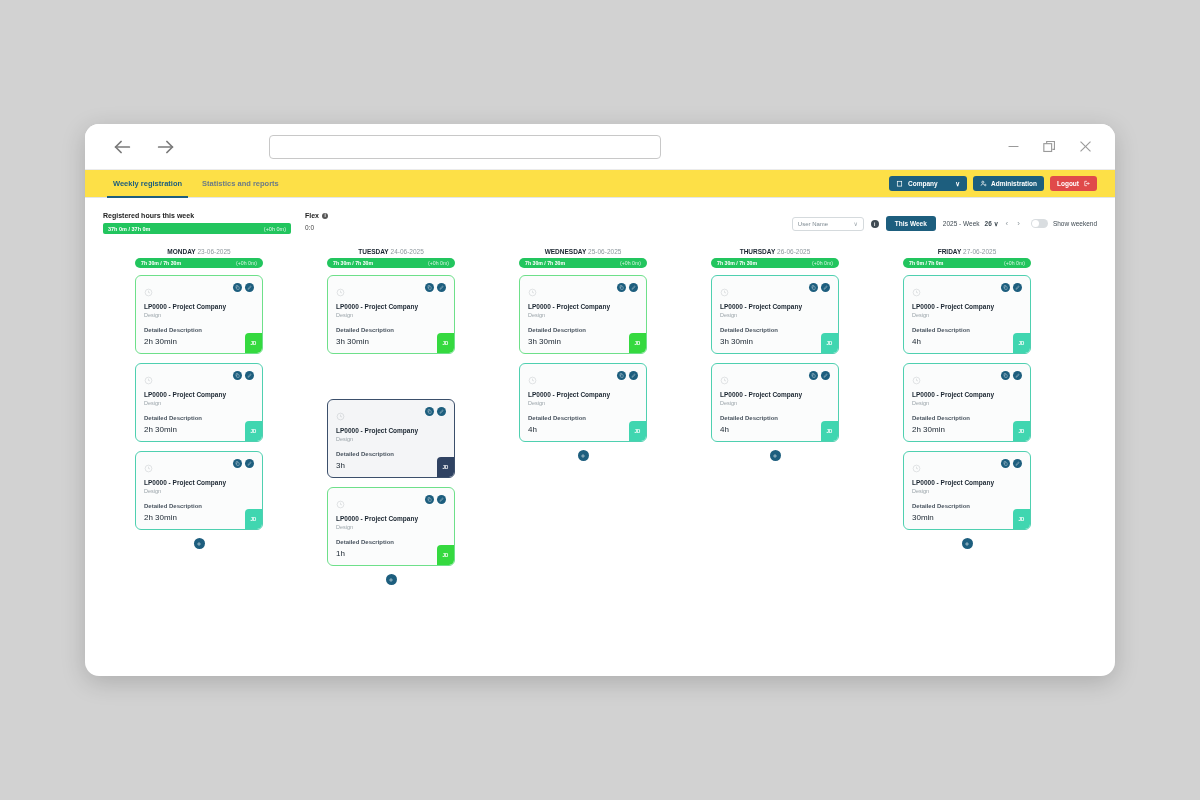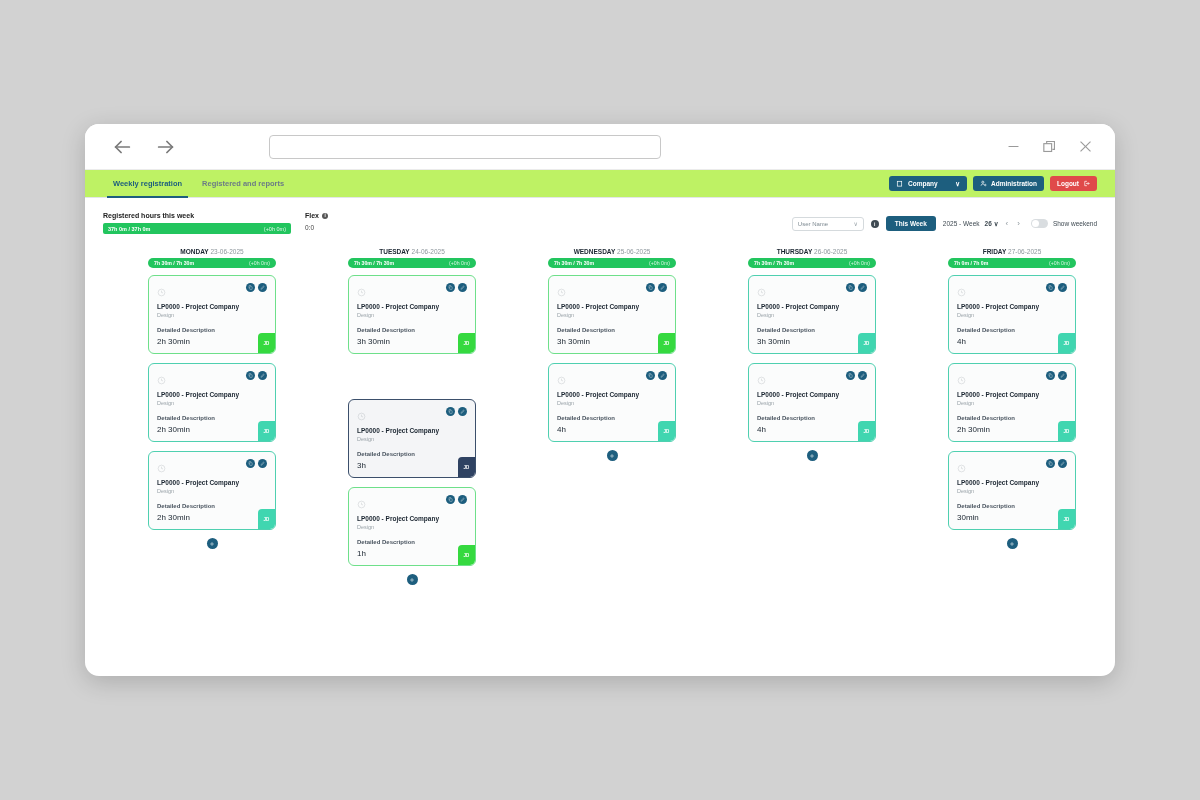--- a/index.html
+++ b/index.html
@@ -54,21 +54,21 @@
     margin-left: auto;
     display: flex; align-items: center; gap: 16px;
     color: #9a9a9a;
     padding-right: 6px;
   }
   .win-ctrls div { width: 20px; height: 20px; display:flex; align-items:center; justify-content:center; }
   .win-ctrls svg { width: 17px; height: 17px; }
   
   .tabstrip {
     height: 28px;
-    background: #bef264;
+    background: #fde047;
     display: flex; align-items: center;
     padding: 0 18px;
     flex: none;
     border-bottom: 1px solid #e3e6e8;
     position: relative;
   }
   .tab {
     font-size: 7.5px;
     color: #6b7b86;
     padding: 0 10px;
@@ -168,22 +168,22 @@
     position: relative;
   }
   .toggle::after {
     content: ''; position: absolute; left: 1px; top: 1px;
     width: 7px; height: 7px; border-radius: 50%; background: #fff;
   }
   .toggle-label { font-size: 6.5px; color: #3f4a52; }
   
   .week {
     display: flex;
-    padding: 14px 18px 0 31px;
-    gap: 8px;
+    padding: 14px 18px 0 18px;
+    gap: 0;
     flex: 1;
     overflow: hidden;
   }
   .daycol { width: 192px; flex: none; display: flex; flex-direction: column; align-items: center; }
   .day-head { text-align: center; width: 128px; }
   .day-title { font-size: 6.5px; color: #8e979d; margin-bottom: 3px; }
   .day-title b { color: #1a2530; font-weight: 700; font-size: 6.5px; }
   .day-bar {
     height: 10px; background: #22c55e; border-radius: 7px;
     display: flex; align-items: center; justify-content: space-between;
@@ -278,21 +278,21 @@
         <svg viewBox="0 0 24 24" stroke="currentColor" stroke-width="1.6" fill="none">
             <line x1="5" y1="5" x2="19" y2="19"></line>
             <line x1="19" y1="5" x2="5" y2="19"></line>
           </svg>
       </div>
     </div>
   </div>
 
   <div class="tabstrip">
     <div class="tab active">Weekly registration</div>
-    <div class="tab">Registered and reports</div>
+    <div class="tab">Statistics and reports</div>
     <div class="tab-right">
       <div class="btn-company">
         <svg class="mini-svg" viewBox="0 0 16 16">
             <rect x="3" y="3" width="10" height="11"></rect>
             <line x1="6" y1="6" x2="6" y2="6.1"></line>
             <line x1="10" y1="6" x2="10" y2="6.1"></line>
             <line x1="6" y1="9" x2="6" y2="9.1"></line>
             <line x1="10" y1="9" x2="10" y2="9.1"></line>
           </svg>
         <span>Company</span>

